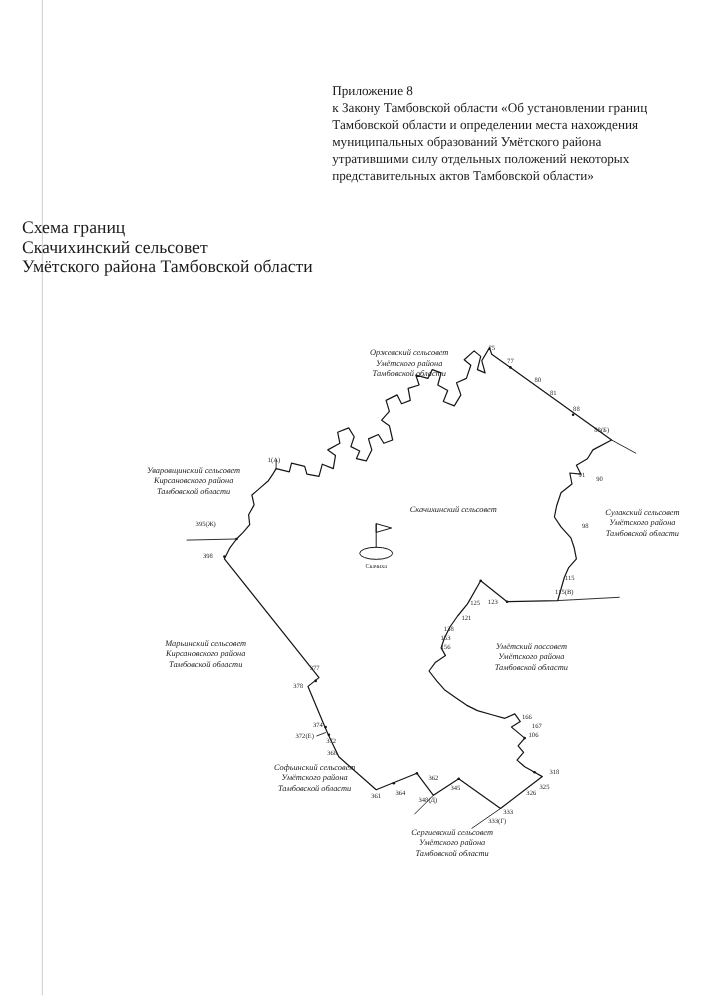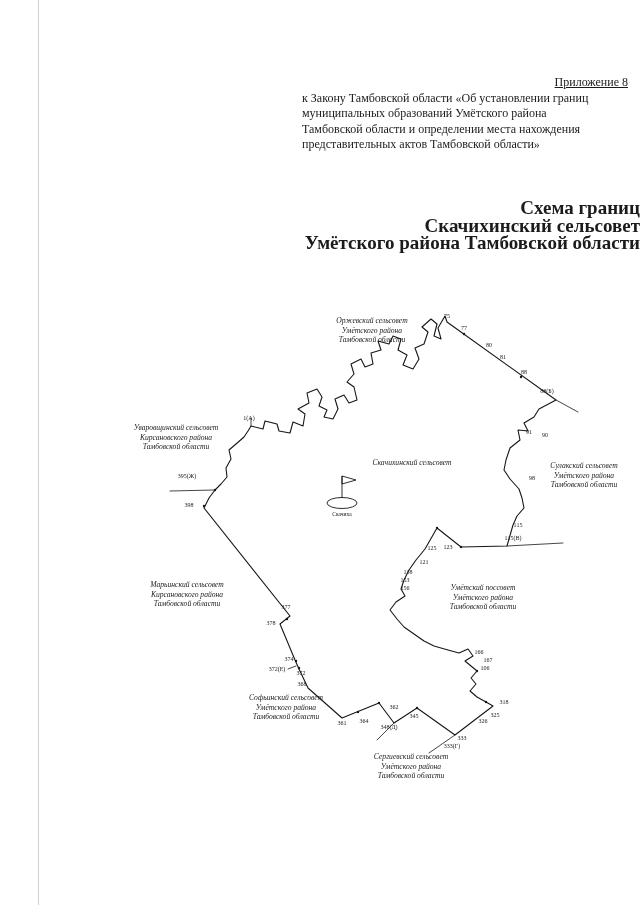--- a/index.html
+++ b/index.html
@@ -10,46 +10,47 @@
   }
   .scan-line{
     position:absolute;left:38px;top:0;bottom:0;width:1px;
     background:#9a9a9a;opacity:.45;
   }
   .header{
     position:absolute;top:75px;right:8px;width:330px;
     font-size:12px;line-height:15.6px;
   }
   .header .hline{}
-  .header .hline.first{text-align:right;padding-right:4px;text-decoration:underline;}
+  .header .hline.first{padding-right:4px;}
   .title{
     position:absolute;top:199px;left:20px;width:620px;
-    text-align:right;font-weight:bold;font-size:19px;line-height:17.5px;
+    text-align:left;font-weight:normal;font-size:16px;line-height:17.5px;
   }
   svg.map{position:absolute;left:0;top:0;}
   .boundary{fill:none;stroke:#161616;stroke-width:1.1;stroke-linejoin:round;stroke-linecap:round;}
   .stub{fill:none;stroke:#161616;stroke-width:.8;stroke-linecap:round;}
   .dot{fill:#161616;stroke:none;}
   .sym{fill:none;stroke:#161616;stroke-width:.9;}
   text{fill:#1b1b1b;font-family:"Liberation Serif","DejaVu Serif",serif;text-anchor:middle;}
   text.pt{font-size:6px;}
   text.area{font-size:7.6px;font-style:italic;}
   text.center-name{font-size:5.5px;}
 </style>
 </head>
 <body>
 
 <div class="page">
   <div class="scan-line"></div>
 
   <div class="header">
     <div class="hline first">Приложение 8</div>
     <div class="hline">к Закону Тамбовской области «Об установлении границ</div>
+    <div class="hline">Тамбовской области и определении места нахождения</div>
     <div class="hline">муниципальных образований Умётского района</div>
-    <div class="hline">Тамбовской области и определении места нахождения</div>
+    <div class="hline">утратившими силу отдельных положений некоторых</div>
     <div class="hline">представительных актов Тамбовской области»</div>
   </div>
 
   <div class="title">
     <div>Схема границ</div>
     <div>Скачихинский сельсовет</div>
     <div>Умётского района Тамбовской области</div>
   </div>
 
   <svg class="map" width="640" height="905" viewBox="0 0 640 905">

